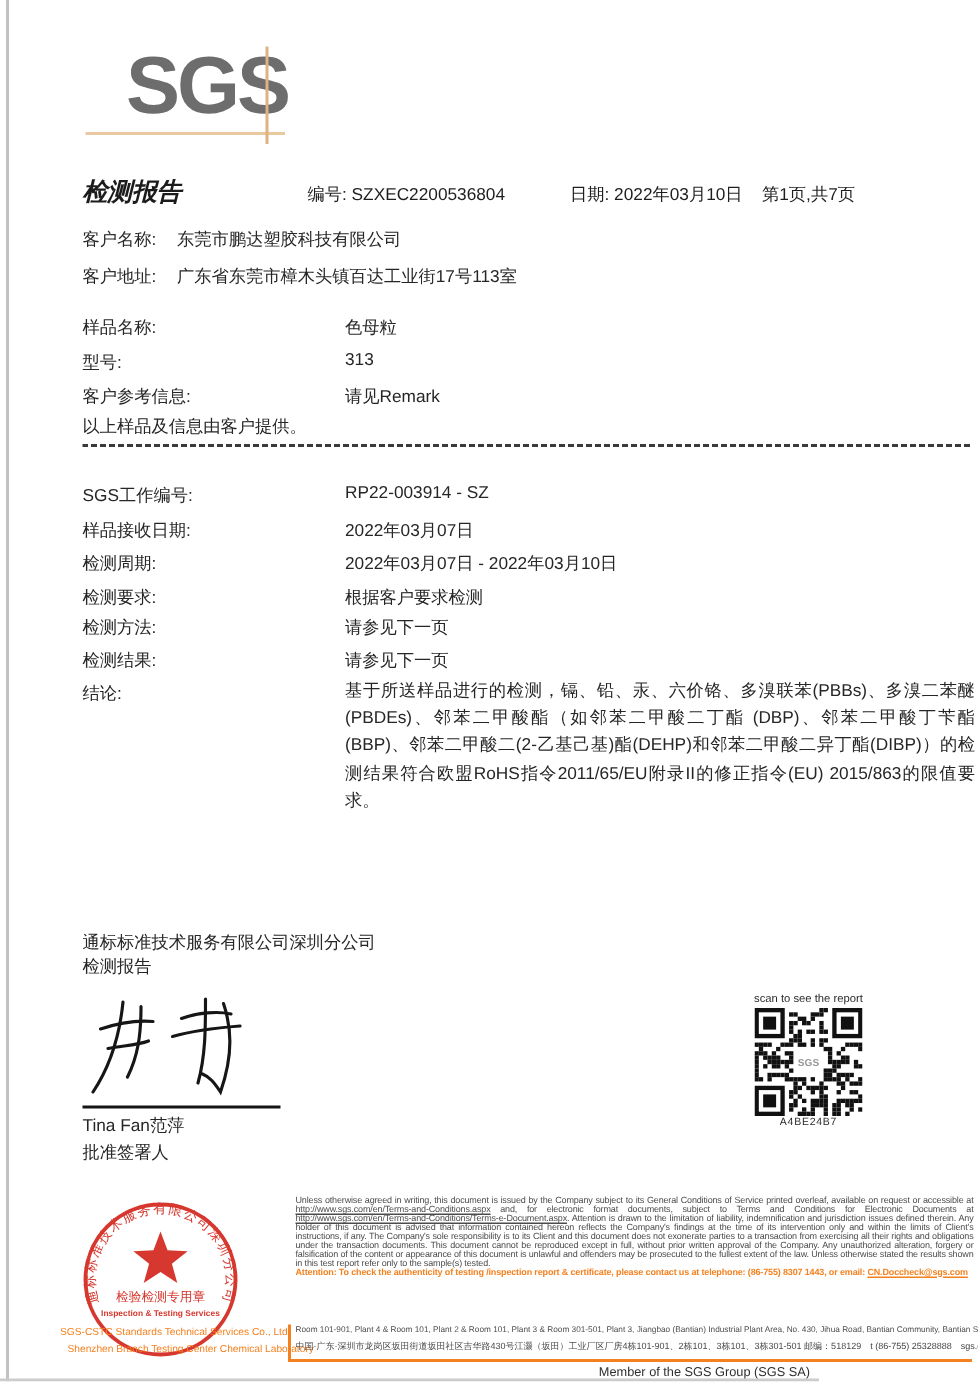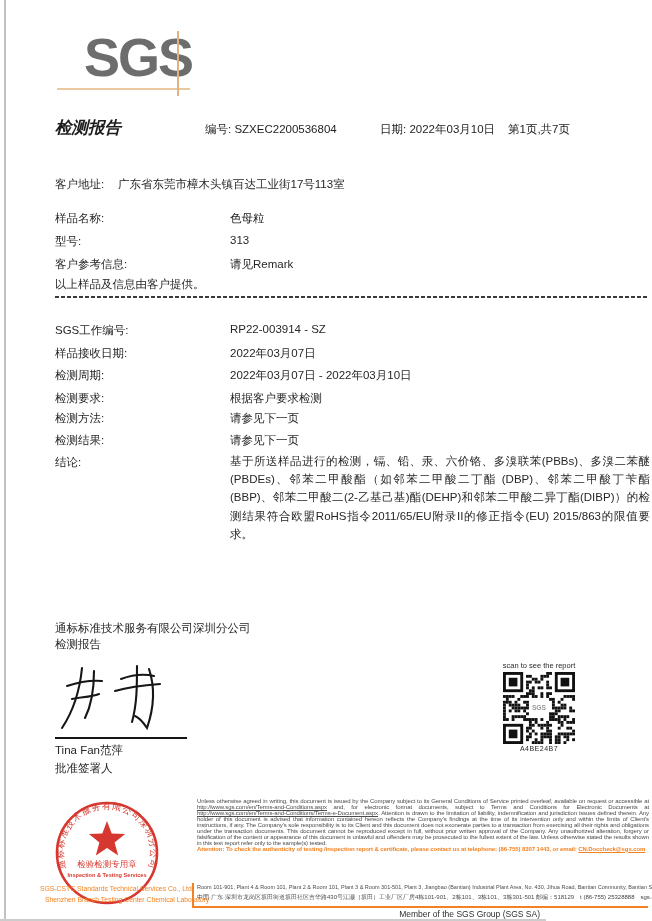--- a/index.html
+++ b/index.html
@@ -49,20 +49,24 @@
 
   <div class="logo">SGS</div>
   <div class="logo-underline"></div>
   <div class="logo-vline"></div>
 
   <div class="title">检测报告</div>
   <div class="hmeta" style="left:205px"><span>编号:</span> <span>SZXEC2200536804</span></div>
   <div class="hmeta" style="left:380px"><span>日期:</span> <span>2022年03月10日</span></div>
   <div class="hmeta" style="left:508px">第1页,共7页</div>
 
+  <div class="r" style="top:152px">
+    <span class="lab">客户名称:</span>
+    <span class="v1">东莞市鹏达塑胶科技有限公司</span>
+  </div>
   <div class="r" style="top:177px">
     <span class="lab">客户地址:</span>
     <span class="v1">广东省东莞市樟木头镇百达工业街17号113室</span>
   </div>
   <div class="r" style="top:211px">
     <span class="lab">样品名称:</span>
     <span class="v2">色母粒</span>
   </div>
   <div class="r" style="top:234px">
     <span class="lab">型号:</span>

